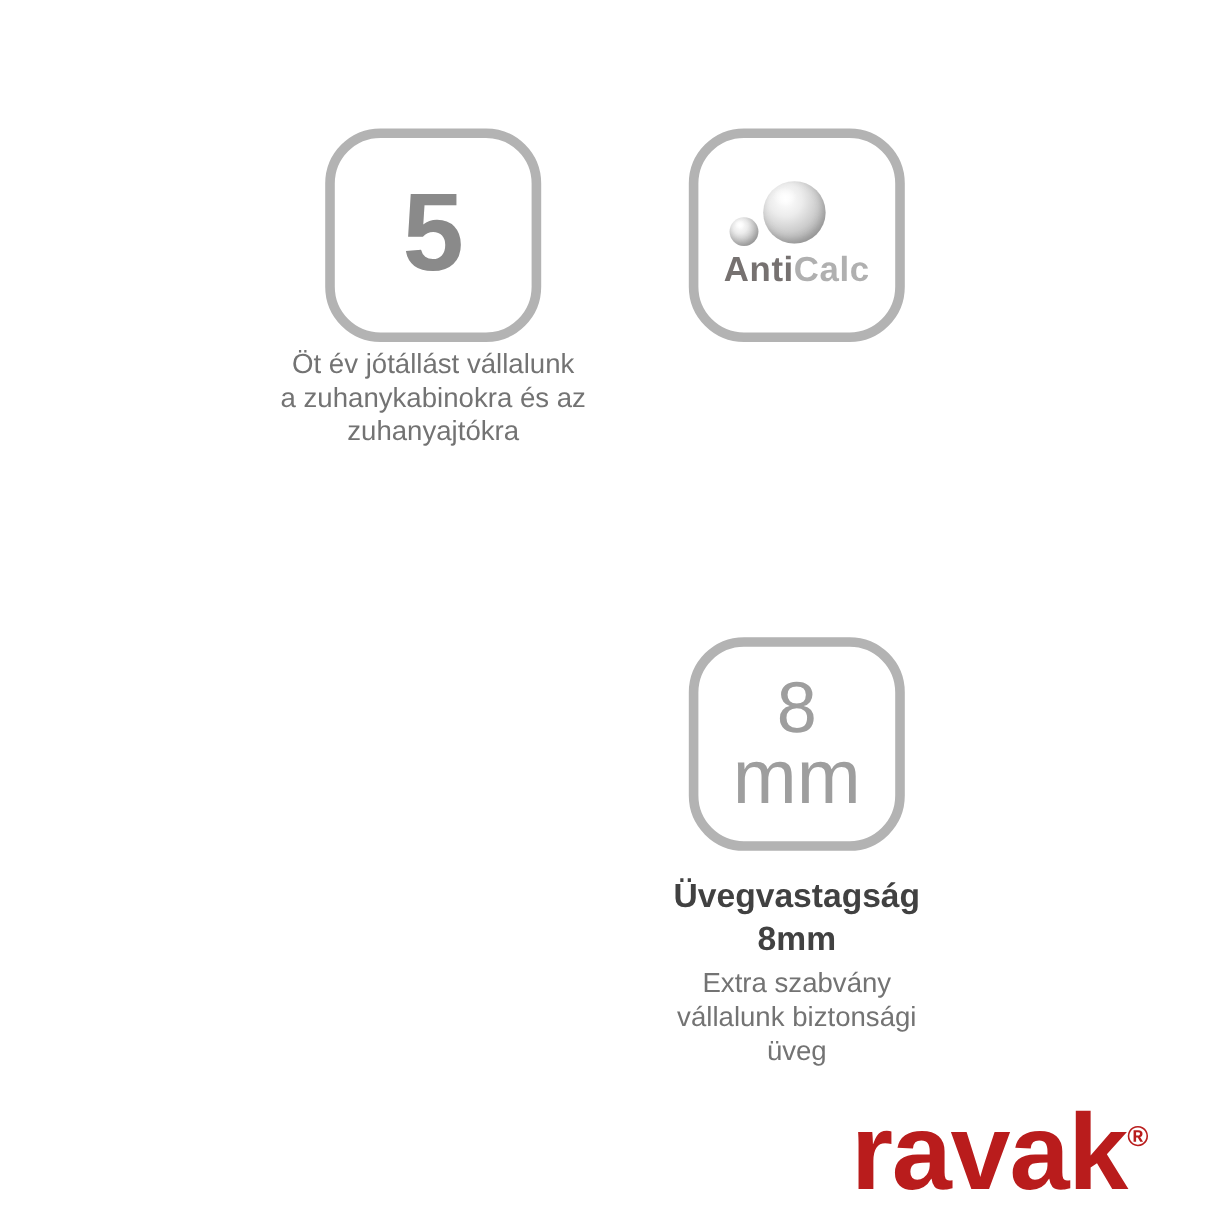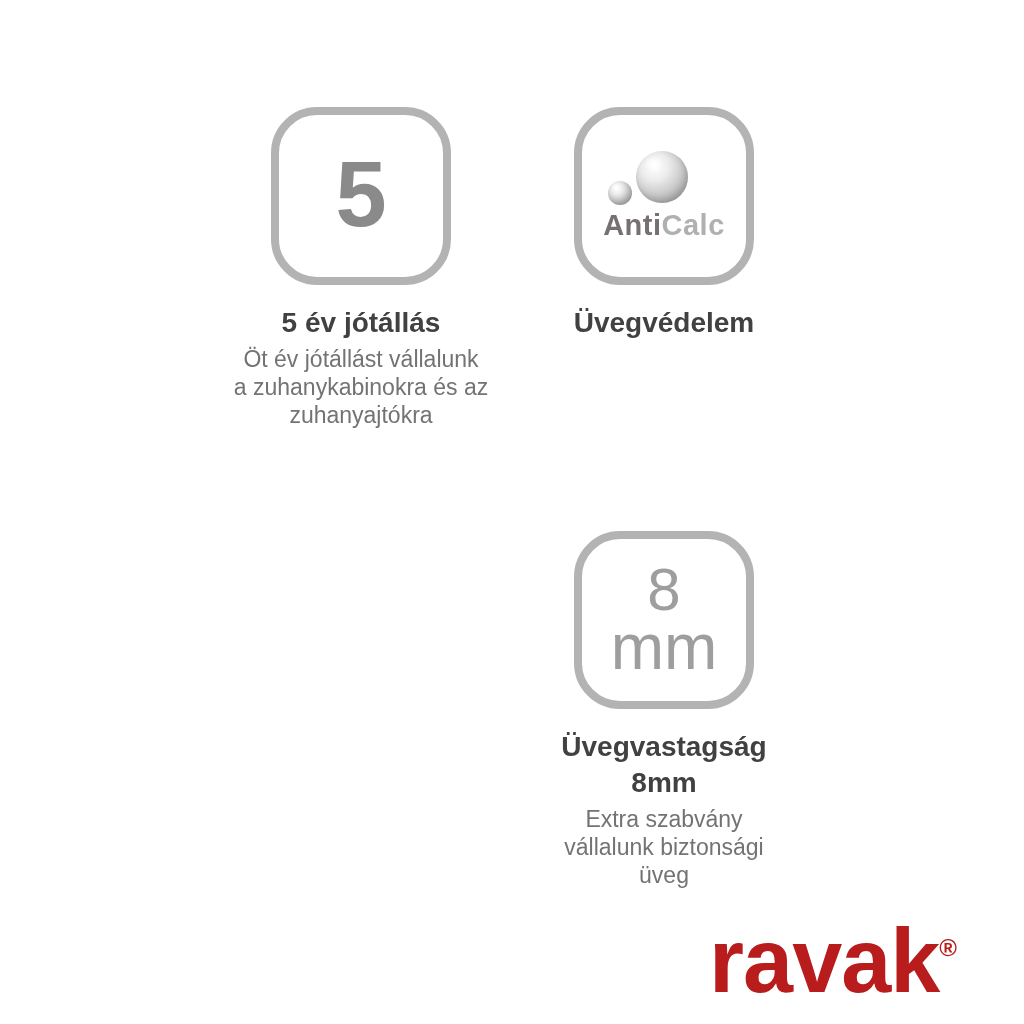--- a/index.html
+++ b/index.html
@@ -77,37 +77,35 @@
 </style>
 </head>
 <body>
 
 <div class="stage">
 
   <div class="card" id="card-warranty">
     <div class="icon-box">
       <span class="digit-5">5</span>
     </div>
-    <div class="feature-title">5 év jótállás</div>
     <div class="feature-desc">Öt év jótállást vállalunk
 a zuhanykabinokra és az
 zuhanyajtókra</div>
   </div>
 
   <div class="card" id="card-glass-protection">
     <div class="icon-box">
       <div class="anticalc-inner">
         <div class="bubble bubble-big"></div>
         <div class="bubble bubble-small"></div>
         <div class="anticalc-text">
           <span class="anticalc-dark">Anti</span><span class="anticalc-light">Calc</span>
         </div>
       </div>
     </div>
-    <div class="feature-title">Üvegvédelem</div>
   </div>
 
 
   <div class="card" id="card-glass-thickness">
     <div class="icon-box">
       <div class="mm-block">
         <span class="mm-top">8</span>
         <span class="mm-bottom">mm</span>
       </div>
     </div>

